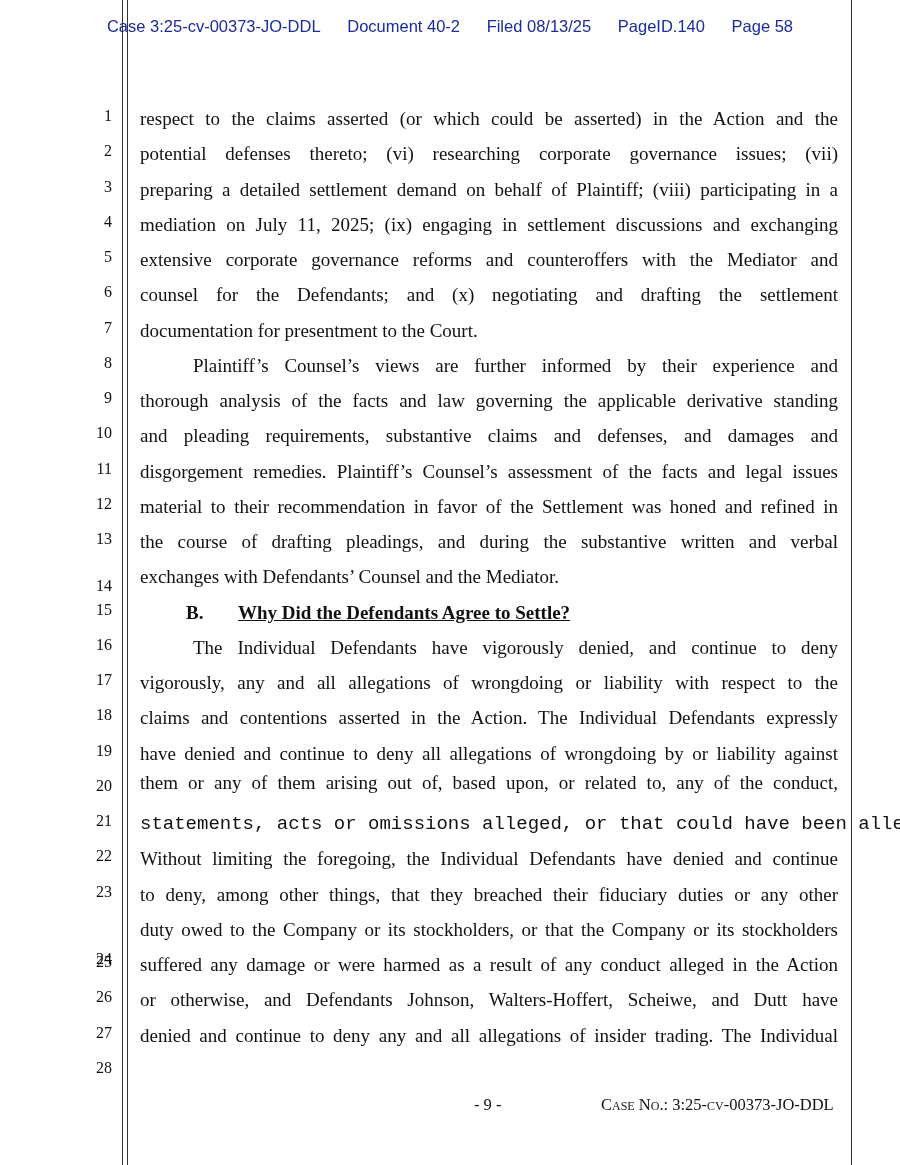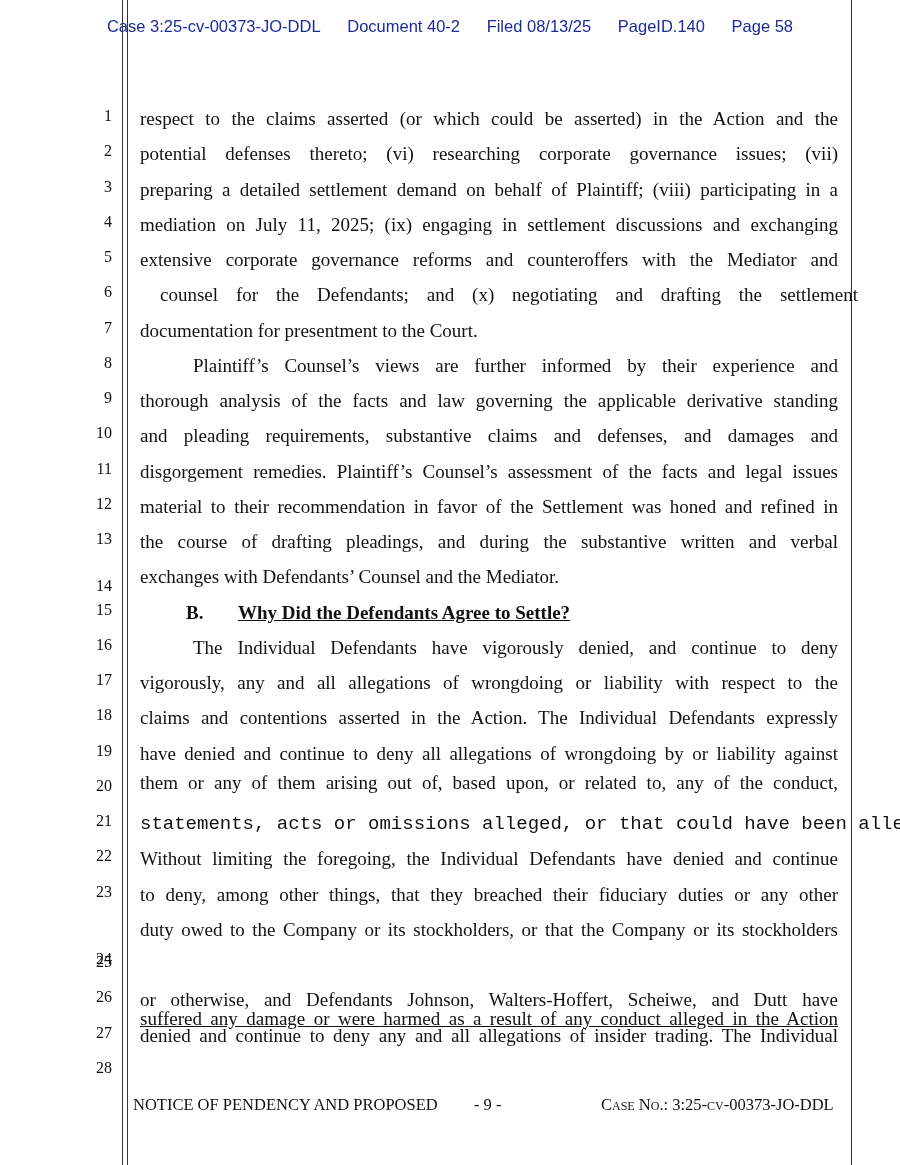--- a/index.html
+++ b/index.html
@@ -61,45 +61,44 @@
     <div class="ln" style="top: 988.25px;">26</div>
     <div class="ln" style="top: 1023.5px;">27</div>
     <div class="ln" style="top: 1058.75px;">28</div>
   </div>
 <div id="body">
     <div class="body-line just" style="top: 108px;">respect to the claims asserted (or which could be asserted) in the Action and the</div>
     <div class="body-line just" style="top: 143.25px;">potential defenses thereto; (vi) researching corporate governance issues; (vii)</div>
     <div class="body-line just" style="top: 178.5px;">preparing a detailed settlement demand on behalf of Plaintiff; (viii) participating in a</div>
     <div class="body-line just" style="top: 213.75px;">mediation on July 11, 2025; (ix) engaging in settlement discussions and exchanging</div>
     <div class="body-line just" style="top: 249px;">extensive corporate governance reforms and counteroffers with the Mediator and</div>
-    <div class="body-line just" style="top: 284.25px; margin-left: 20px;">counsel for the Defendants; and (x) negotiating and drafting the settlement</div>
+    <div class="body-line just" style="top: 284.25px;">counsel for the Defendants; and (x) negotiating and drafting the settlement</div>
     <div class="body-line" style="top: 319.5px;">documentation for presentment to the Court.</div>
     <div class="body-line just" style="top: 354.75px; left: 193px; width: 645px;">Plaintiff’s Counsel’s views are further informed by their experience and</div>
     <div class="body-line just" style="top: 390px;">thorough analysis of the facts and law governing the applicable derivative standing</div>
     <div class="body-line just" style="top: 425.25px;">and pleading requirements, substantive claims and defenses, and damages and</div>
     <div class="body-line just" style="top: 460.5px;">disgorgement remedies.  Plaintiff’s Counsel’s assessment of the facts and legal issues</div>
     <div class="body-line just" style="top: 495.75px;">material to their recommendation in favor of the Settlement was honed and refined in</div>
     <div class="body-line just" style="top: 531px;">the course of drafting pleadings, and during the substantive written and verbal</div>
     <div class="body-line" style="top: 566.25px;">exchanges with Defendants’ Counsel and the Mediator.</div>
     <div class="body-line just" style="top: 636.75px; left: 193px; width: 645px;">The Individual Defendants have vigorously denied, and continue to deny</div>
     <div class="body-line just" style="top: 672px;">vigorously, any and all allegations of wrongdoing or liability with respect to the</div>
     <div class="body-line just" style="top: 707.25px;">claims and contentions asserted in the Action.  The Individual Defendants expressly</div>
     <div class="body-line just" style="top: 742.5px;">have denied and continue to deny all allegations of wrongdoing by or liability against</div>
     <div class="body-line just" style="top: 758px; margin-top: 14px;">them or any of them arising out of, based upon, or related to, any of the conduct,</div>
     <div class="body-line just" style="top: 813px; font-family: Liberation Mono, monospace;">statements, acts or omissions alleged, or that could have been alleged in the Action.</div>
     <div class="body-line just" style="top: 848.25px;">Without limiting the foregoing, the Individual Defendants have denied and continue</div>
     <div class="body-line just" style="top: 883.5px;">to deny, among other things, that they breached their fiduciary duties or any other</div>
     <div class="body-line just" style="top: 918.75px;">duty owed to the Company or its stockholders, or that the Company or its stockholders</div>
-    <div class="body-line just" style="top: 1008px; text-decoration: underline;">suffered any damage or were harmed as a result of any conduct alleged in the Action</div>
+    <div class="body-line just" style="top: 954px;">suffered any damage or were harmed as a result of any conduct alleged in the Action</div>
     <div class="body-line just" style="top: 989.25px;">or otherwise, and Defendants Johnson, Walters-Hoffert, Scheiwe, and Dutt have</div>
     <div class="body-line just" style="top: 1024.5px;">denied and continue to deny any and all allegations of insider trading. The Individual</div>
   </div>
 
 <div class="heading" style="top:602px;">
   <span>B.</span>
   <span class="title">Why Did the Defendants Agree to Settle?</span>
 </div>
 
 <div class="footer" style="left:133px;">
-  <div>NOTICE OF PENDENCY AND PROPOSED</div>
 </div>
 <div class="footer" style="left:474px;">- 9 -</div>
 <div class="footer" style="left:601px;font-variant:small-caps;font-family:Liberation Serif, serif;">Case No.: 3:25-cv-00373-JO-DDL</div>
 
 </body></html>

